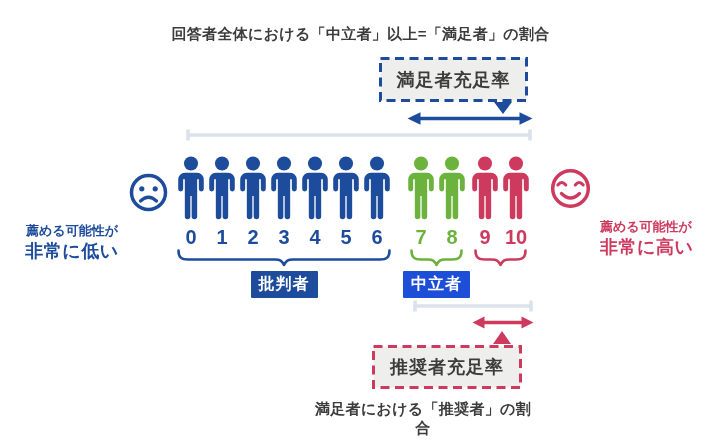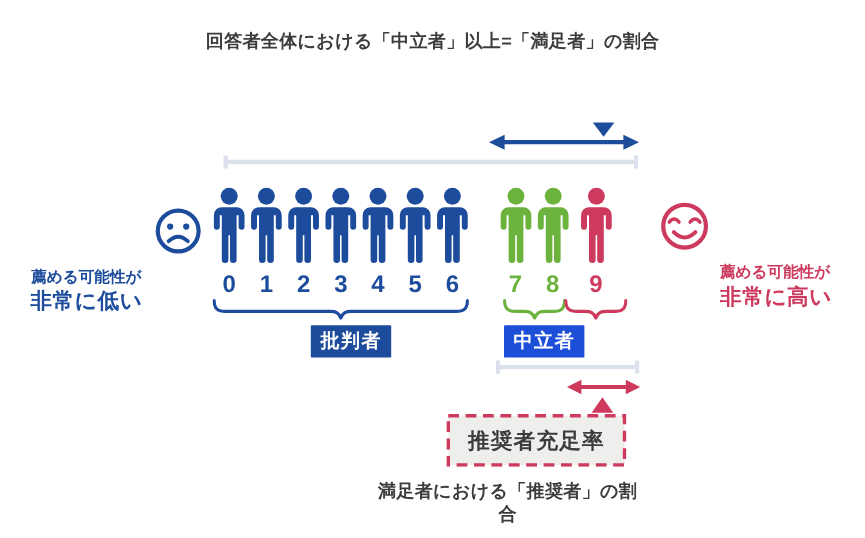--- a/index.html
+++ b/index.html
@@ -30,34 +30,40 @@
   .tri{width:0;height:0;position:absolute;}
   #tri-down{left:494px;top:102px;border-left:9px solid transparent;border-right:9px solid transparent;border-top:12px solid var(--blue);}
   #tri-up{left:493px;top:331px;border-left:9px solid transparent;border-right:9px solid transparent;border-bottom:13px solid var(--red);}
   #nps-scale{position:absolute;left:0;top:0;width:100%;height:100%;pointer-events:none;}
   .group{position:absolute;top:156px;display:flex;flex-direction:column;align-items:center;}
   .cells{display:flex;gap:1px;}
   .cell{width:30px;display:flex;flex-direction:column;align-items:center;}
   .person{width:30px;height:67px;fill:currentColor;}
   .num{font-size:20px;font-weight:bold;margin-top:3px;height:22px;line-height:22px;text-align:center;}
   .brace{margin-top:1px;}
-  .glabel{margin-top:4px;padding:3px 8px;font-size:16px;font-weight:bold;color:#fff;border-radius:1px;letter-spacing:1px;margin-left:17px;}
+  .glabel{margin-top:4px;padding:3px 8px;font-size:16px;font-weight:bold;color:#fff;border-radius:1px;letter-spacing:1px;}
   .note{position:absolute;font-weight:bold;line-height:1.2;}
   #left-note{left:18px;top:175px;width:108px;text-align:center;color:var(--blue);}
   #right-note{left:600px;top:171px;width:120px;text-align:left;color:var(--red);}
   .note .l1{font-size:13px;margin-top:48px;}
   .note .l2{font-size:18px;margin-top:2px;letter-spacing:.5px;}
 </style>
 </head>
 <body>
 
 <div id="canvas">
 
   <div id="top-caption" class="caption">回答者全体における「中立者」以上=「満足者」の割合</div>
 
+  <div id="satisfied-box" class="rate-box">
+    <svg width="149" height="45" viewBox="0 0 149 45">
+      <rect x="1.5" y="1.5" width="146" height="42" class="fill-boxbg stroke-blue" stroke-width="3" stroke-dasharray="9 5.5"></rect>
+    </svg>
+    <span>満足者充足率</span>
+  </div>
   <div id="tri-down" class="tri"></div>
 
   <svg class="abs" style="left:407px;top:111px" width="126" height="15">
     <path d="M11 7.5 H115" class="stroke-blue" stroke-width="3.6" fill="none"></path>
     <polygon points="0.5,7.5 13.5,1.2 13.5,13.8" class="fill-blue"></polygon>
     <polygon points="125.5,7.5 112.5,1.2 112.5,13.8" class="fill-blue"></polygon>
   </svg>
 
   <svg class="abs" style="left:186px;top:128px" width="346" height="14">
     <path d="M2 1.5 V12.5 M2 7 H344 M344 1.5 V12.5" class="stroke-gray" stroke-width="3.6" fill="none"></path>
@@ -145,20 +151,27 @@
       </div>
       <div class="group" style="left: 470px; color: rgb(205, 58, 94);">
         <div class="cells">
           <div class="cell">
             <svg class="person" viewBox="0 0 34 76">
               <circle cx="17" cy="8.5" r="8"></circle>
               <path d="M10 19 h14 a7.5 7.5 0 0 1 7.5 7.5 v10.9 a2.8 2.8 0 0 1 -5.6 0 v-11 h-1.9 v42.1 a3.1 3.1 0 0 1 -6.25 0 v-23 h-1.5 v23 a3.1 3.1 0 0 1 -6.25 0 v-42.1 h-1.9 v11 a2.8 2.8 0 0 1 -5.6 0 v-10.9 a7.5 7.5 0 0 1 7.5 -7.5 z"></path>
             </svg>
             <div class="num">9</div>
           </div>
+          <div class="cell">
+            <svg class="person" viewBox="0 0 34 76">
+              <circle cx="17" cy="8.5" r="8"></circle>
+              <path d="M10 19 h14 a7.5 7.5 0 0 1 7.5 7.5 v10.9 a2.8 2.8 0 0 1 -5.6 0 v-11 h-1.9 v42.1 a3.1 3.1 0 0 1 -6.25 0 v-23 h-1.5 v23 a3.1 3.1 0 0 1 -6.25 0 v-42.1 h-1.9 v11 a2.8 2.8 0 0 1 -5.6 0 v-10.9 a7.5 7.5 0 0 1 7.5 -7.5 z"></path>
+            </svg>
+            <div class="num">10</div>
+          </div>
         </div>
         <svg class="brace" width="53" height="18" viewBox="0 0 53 18">
           <path fill="none" stroke="currentColor" stroke-width="2.6" stroke-linecap="round" stroke-linejoin="round" d="M1.5 1.5 C1.5 8.5 4.5 10.5 11 10.5 L17.5 10.5 C22.5 10.5 24.5 11.5 26.5 16 C28.5 11.5 30.5 10.5 35.5 10.5 L42 10.5 C48.5 10.5 51.5 8.5 51.5 1.5"></path>
         </svg>
       </div>
     </div>
 
   <div id="left-note" class="note">
     <div class="l1">薦める可能性が</div>
     <div class="l2">非常に低い</div>

